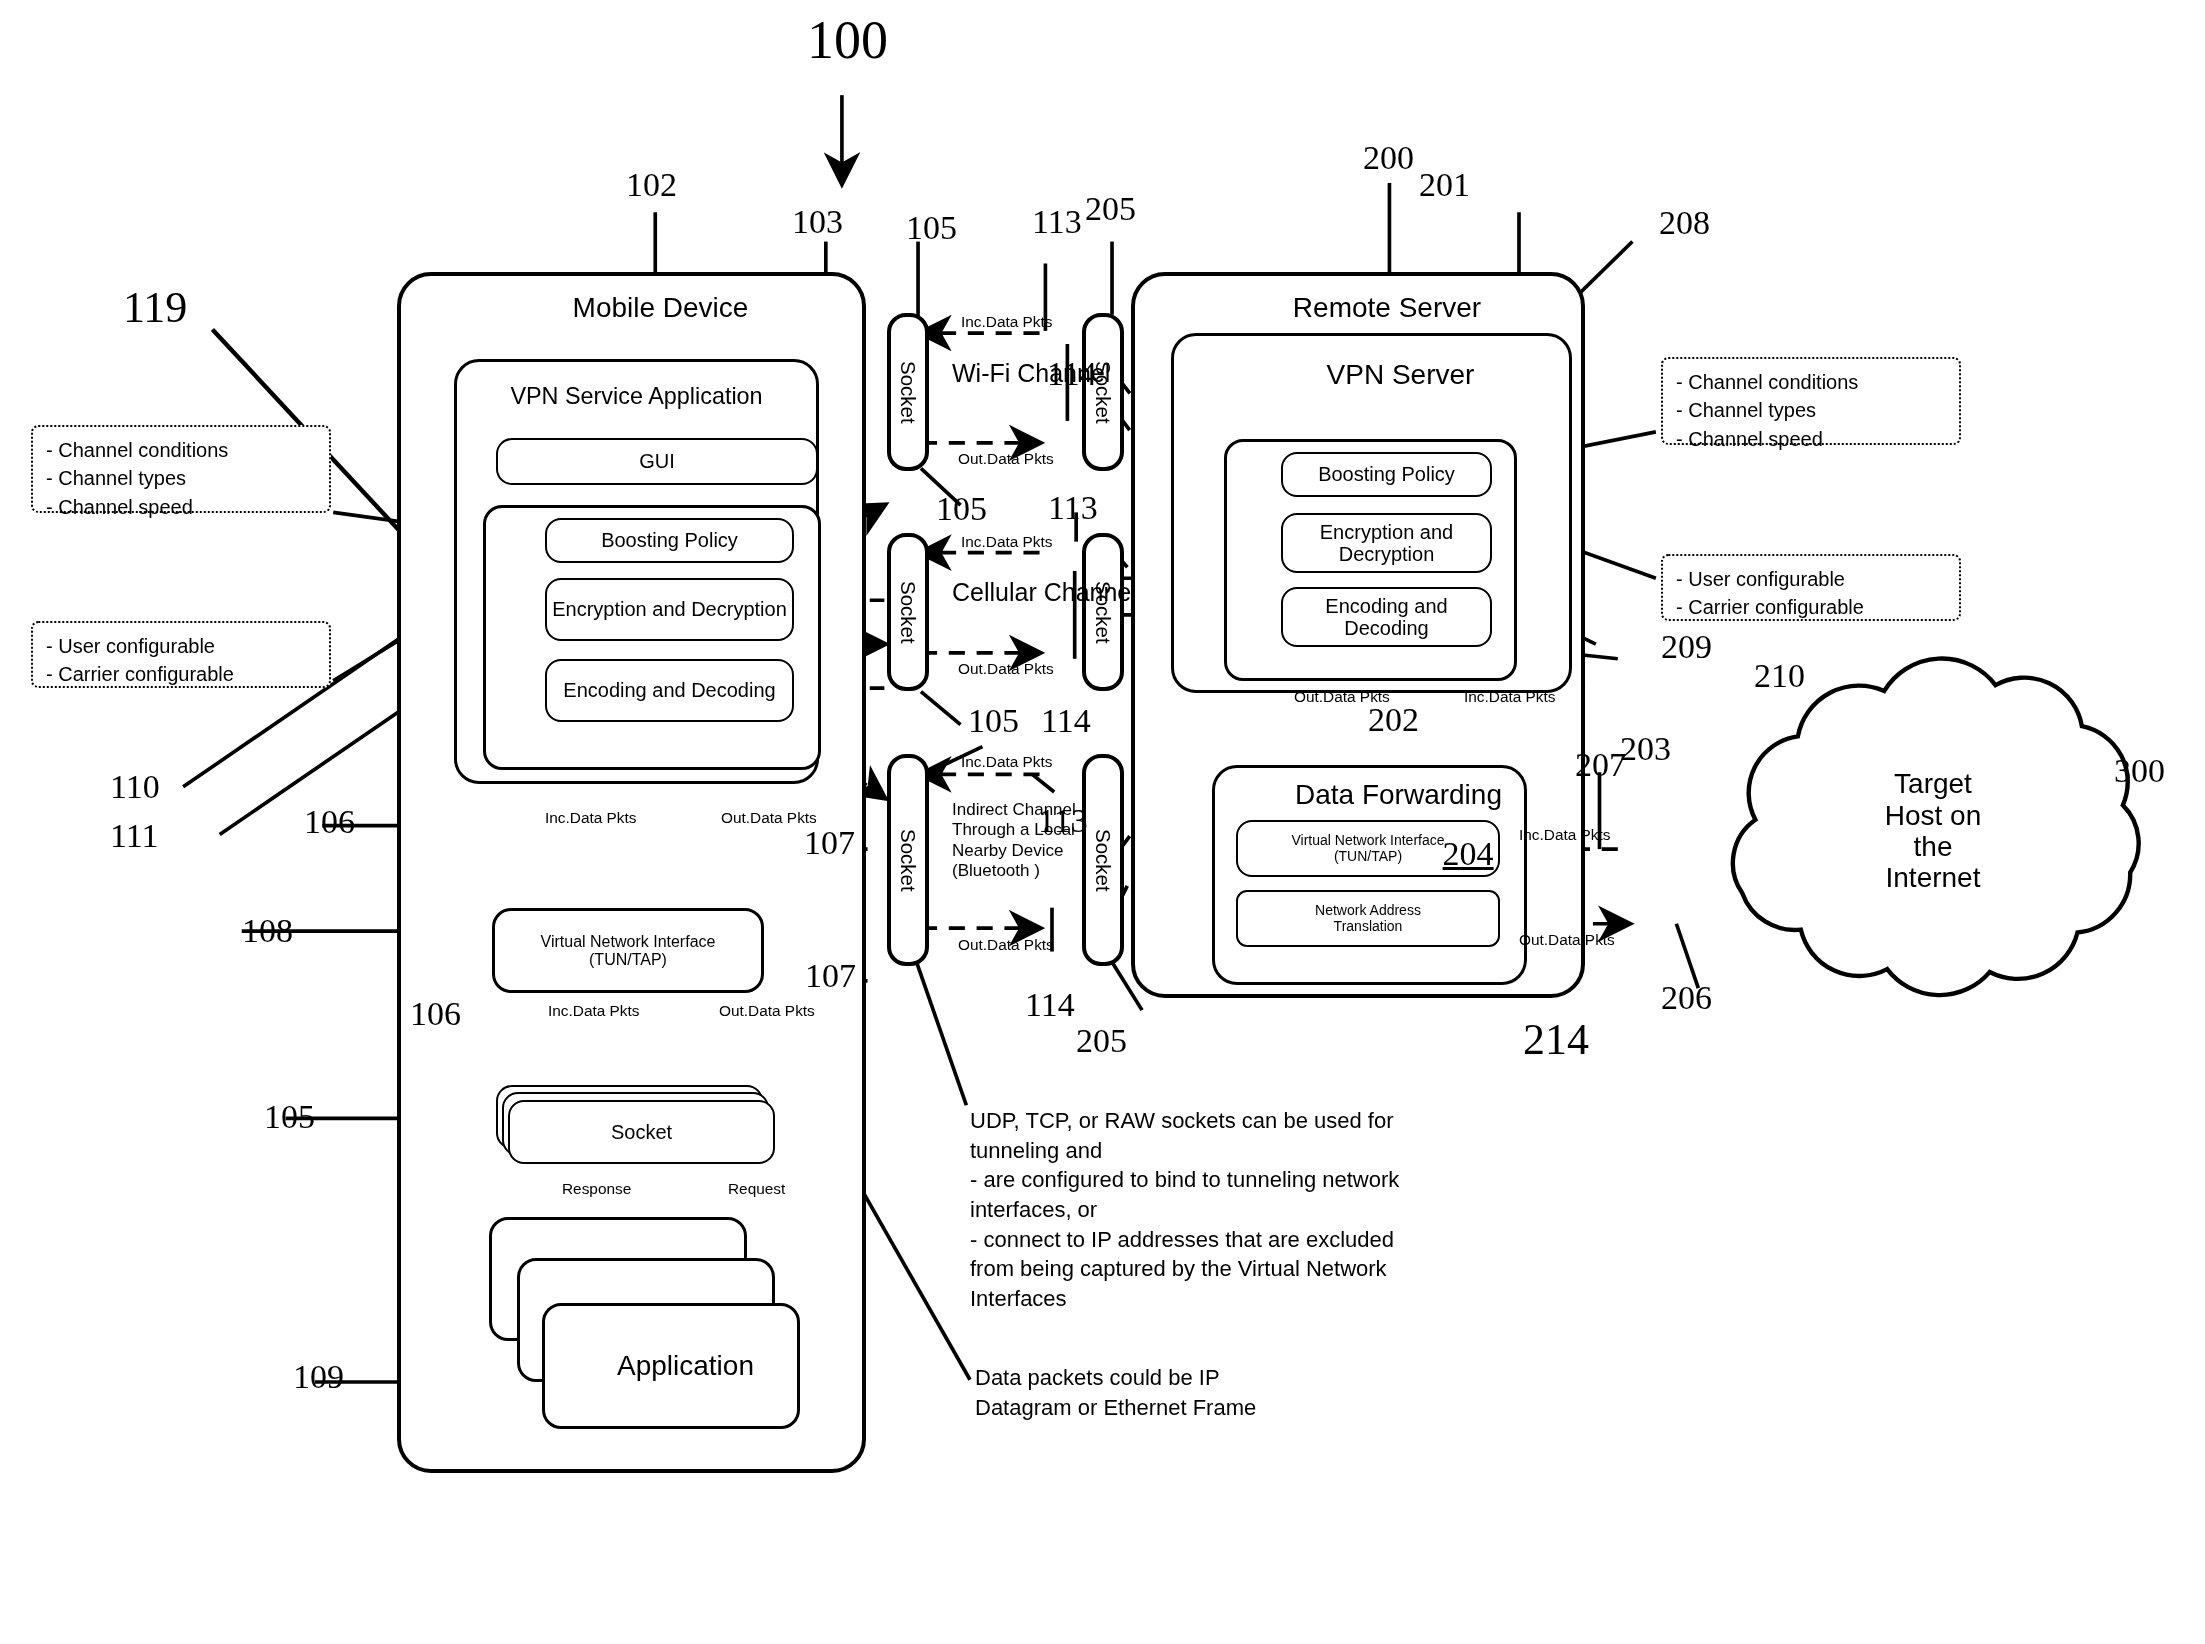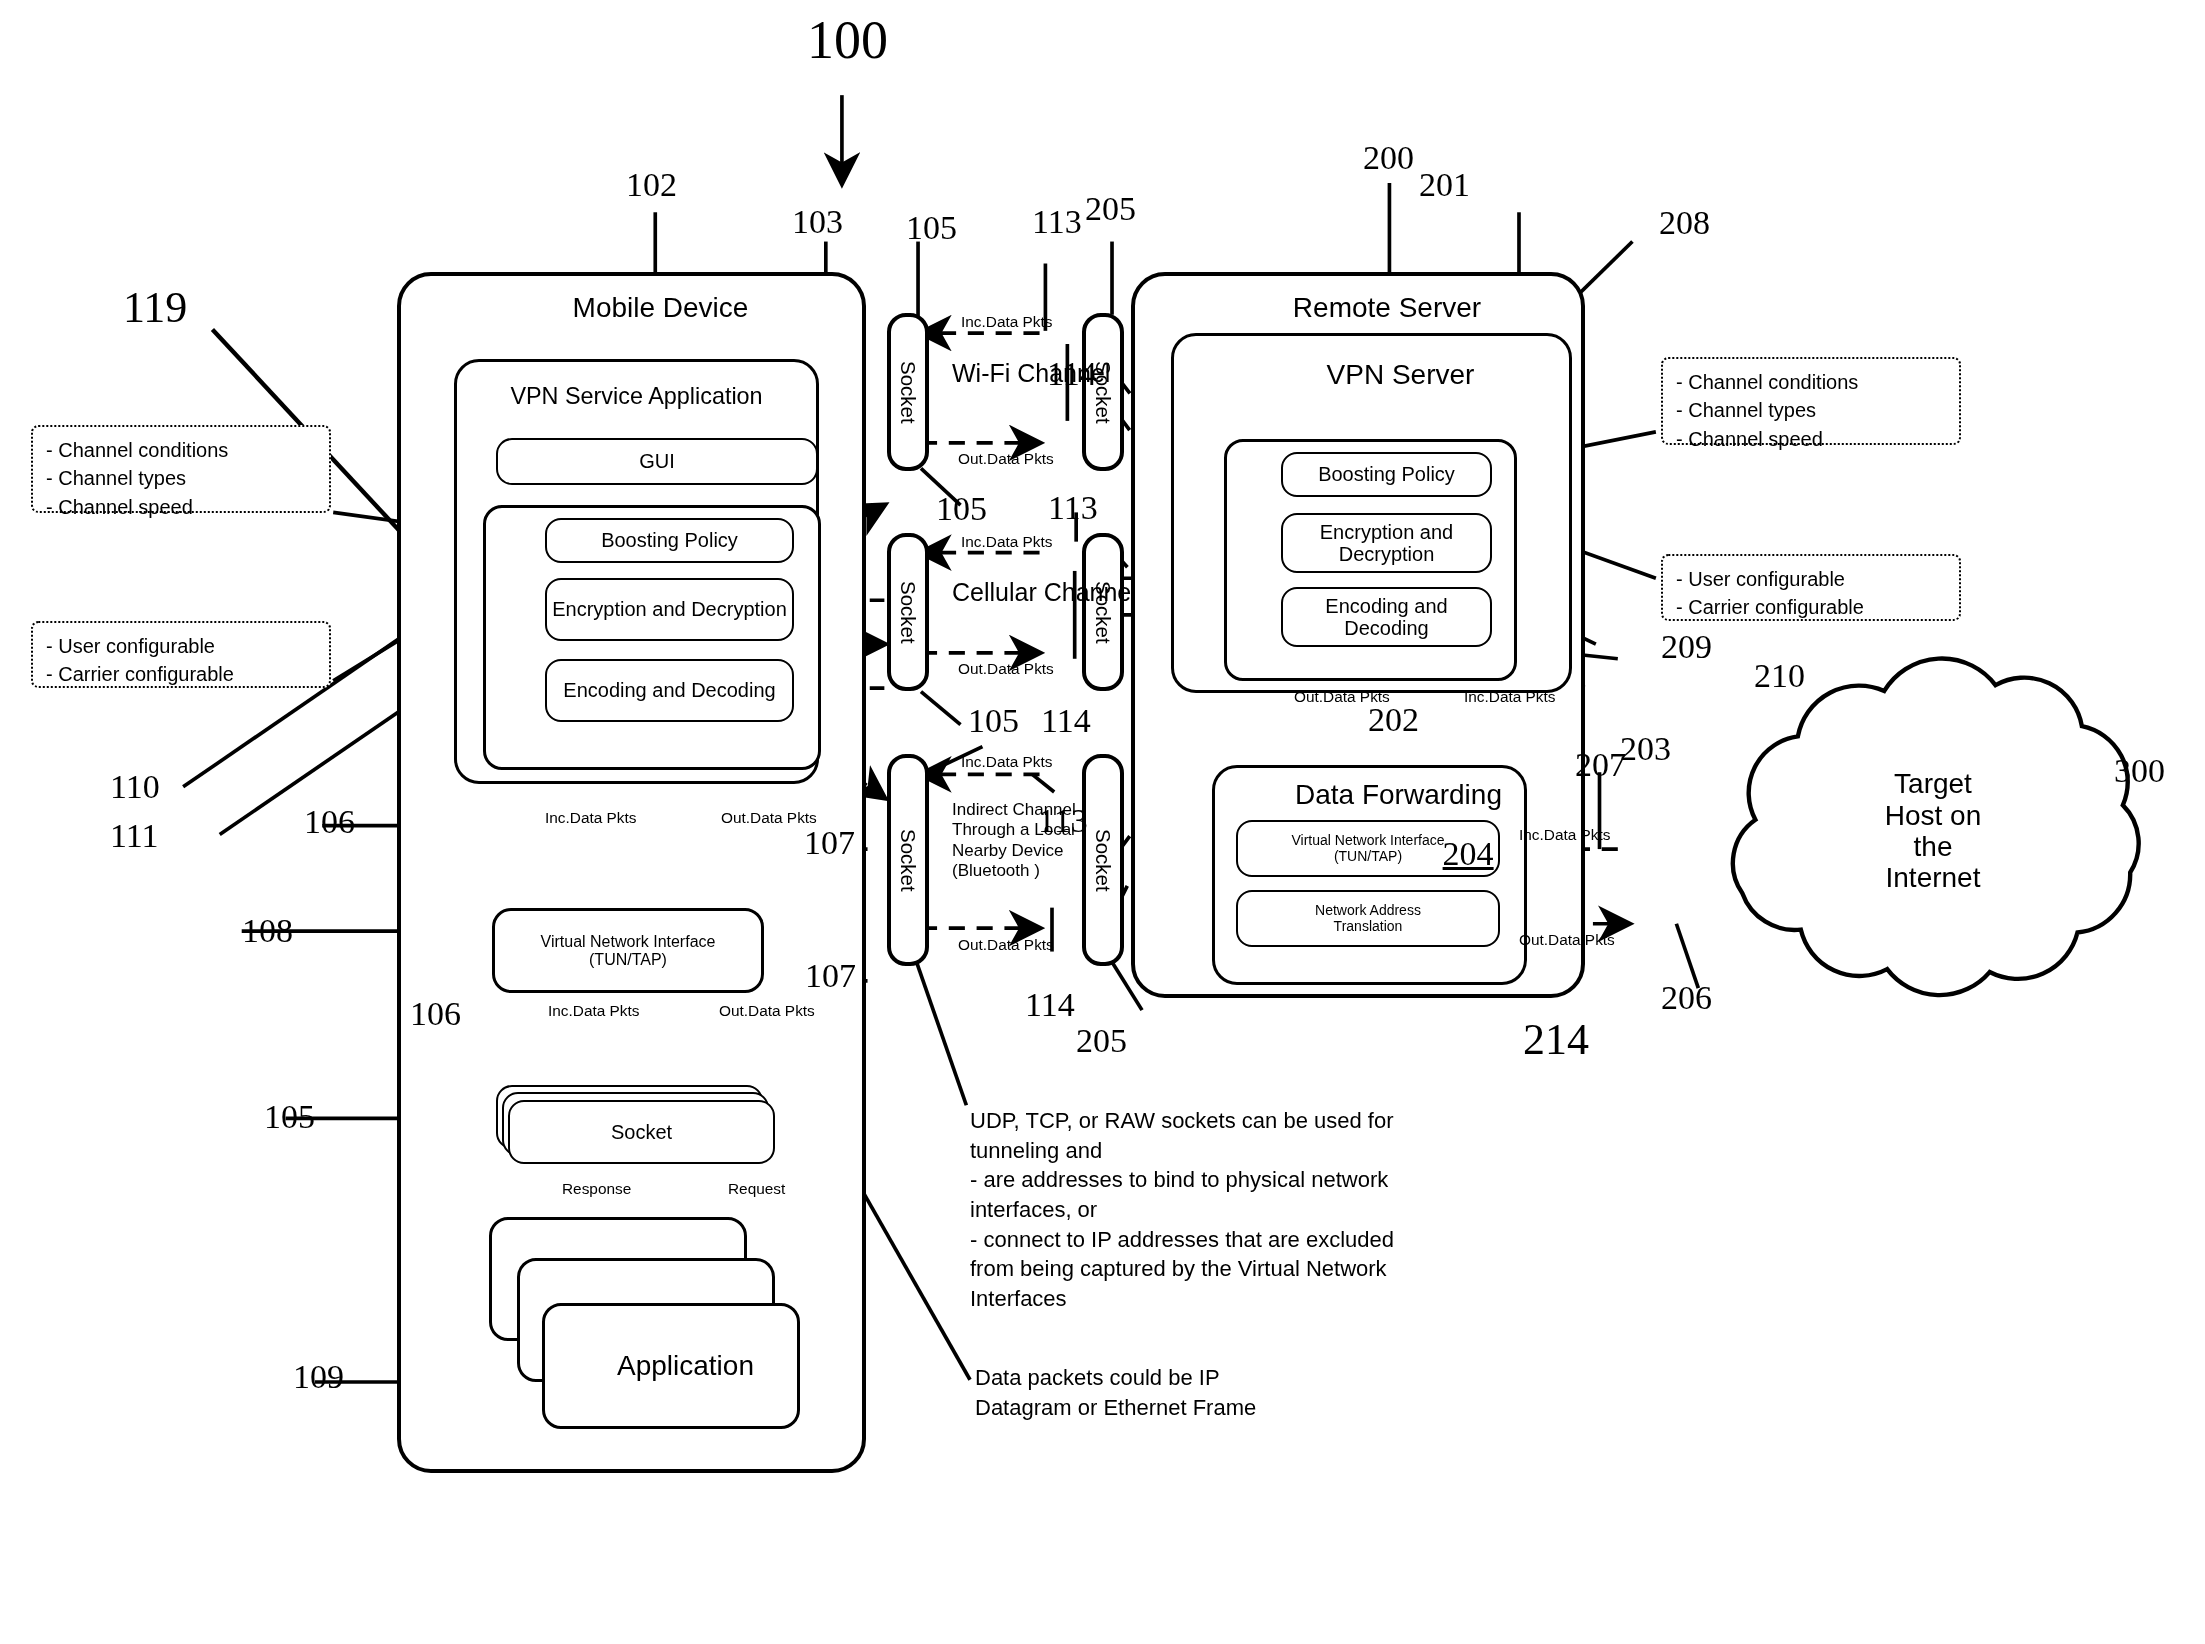--- a/index.html
+++ b/index.html
@@ -303,21 +303,21 @@
 <div class="abs ctr t-lg" style="left:1212px;top:778px;width:315px;height:34px;">Data Forwarding</div>
 <div class="ref-b" style="left:1523px;top:1018px;">214</div>
 
 <div class="rbox4 ctr t-xxs" style="left:1236px;top:820px;width:264px;height:57px;">
   <div style="position:relative;width:100%;">
     <div>Virtual Network Interface</div>
     <div>(TUN/TAP)</div>
     <div class="u204" style="position:absolute;right:4.4px;bottom:-8.8px;">204</div>
   </div>
 </div>
-<div class="rbox4 ctr t-xxs" style="left:1236px;top:890px;width:264px;height:57px;">
+<div class="rbox4 ctr t-xxs" style="left:1236px;top:890px;width:264px;height:57px;border-radius:11px;">
   <div>
     <div>Network Address</div>
     <div>Translation</div>
   </div>
 </div>
 
 <div class="abs t-pkt" style="left:1519px;top:826px;">Inc.Data Pkts</div>
 <div class="abs t-pkt" style="left:1519px;top:931px;">Out.Data Pkts</div>
 <div class="ref" style="left:1575px;top:748px;">207</div>
 <int class="ref"></int>
@@ -344,21 +344,21 @@
     <div>Host on</div>
     <div>the</div>
     <div>Internet</div>
   </div>
 </div>
 <div class="ref" style="left:2114px;top:754px;">300</div>
 
 <div class="note" style="left:970px;top:1106px;width:578px;">
   <div>UDP, TCP, or RAW sockets can be used for</div>
   <div>tunneling and</div>
-  <div>- are addresses to bind to physical network</div>
+  <div>- are configured to bind to tunneling network</div>
   <div>interfaces, or</div>
   <div>- connect to IP addresses that are excluded</div>
   <div>from being captured by the Virtual Network</div>
   <div>Interfaces</div>
 </div>
 
 <div class="note" style="left:975px;top:1363px;width:513px;">
   <div>Data packets could be IP</div>
   <div> Datagram or Ethernet Frame</div>
 </div>

